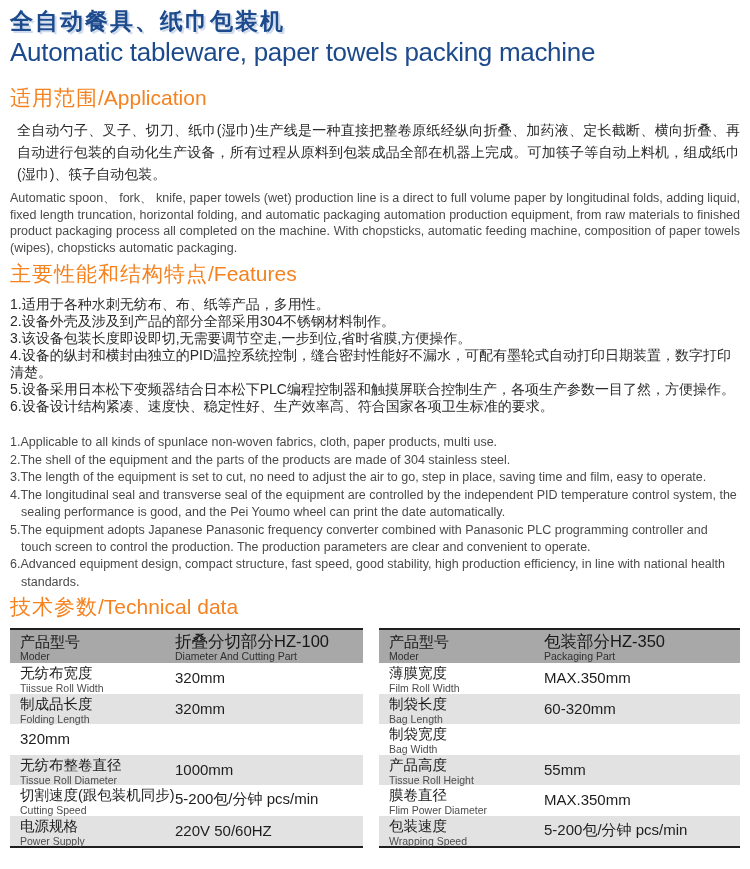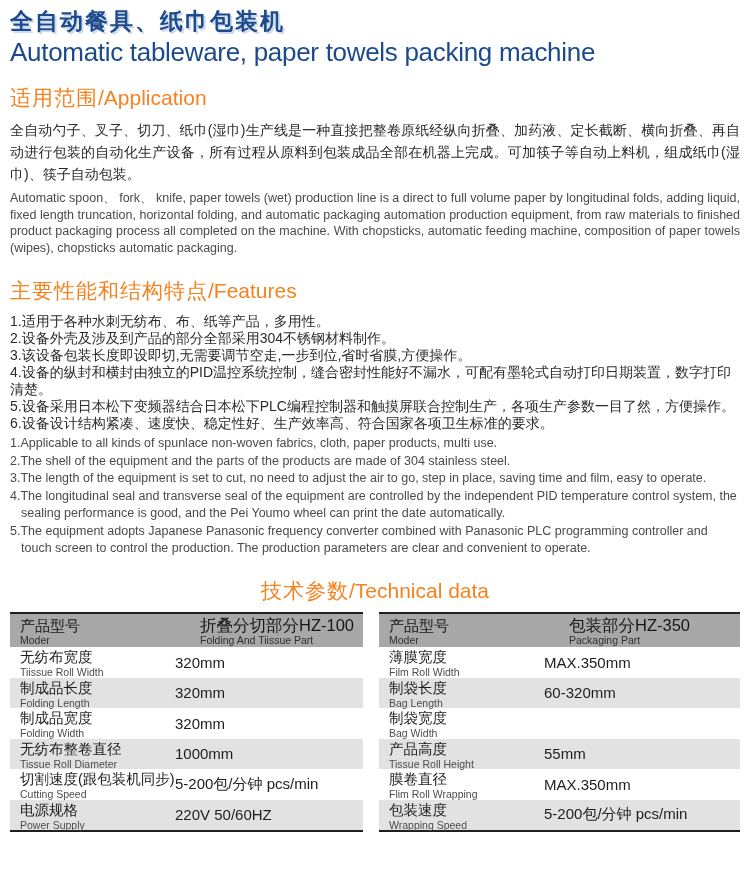--- a/index.html
+++ b/index.html
@@ -25,41 +25,41 @@
   }
   h2.title-en{
     font-size:26px;font-weight:normal;color:var(--accent-blue);
     letter-spacing:-0.3px;line-height:1.15;margin-top:2px;
   }
 
   .sec-head{display:flex;align-items:baseline;color:var(--accent-orange);}
   .sec-head .zh{font-size:21px;font-weight:normal;letter-spacing:1px;}
   .sec-head .en{font-size:21px;font-weight:normal;}
   .sec-head.app{margin-top:17px;}
-  .sec-head.feat{margin-top:21px;}
-  .sec-head.tech{margin-top:20px;justify-content:center;}
-
-  p.para-zh{font-size:14px;line-height:22px;color:#2b2b2b;margin-top:7px;text-align:justify;}
+  .sec-head.feat{margin-top:4px;}
+  .sec-head.tech{margin-top:2px;}
+
+  p.para-zh{font-size:14px;line-height:22px;color:#2b2b2b;margin-top:7px;text-align:justify;margin-left:7px;}
   p.para-en{font-size:12.5px;line-height:16.5px;color:#4a4a4a;margin-top:5px;text-align:justify;}
 
   ul.list-zh,ul.list-en{list-style:none;}
   ul.list-zh{margin-top:8px;}
   ul.list-zh li{font-size:14px;line-height:17px;color:#2b2b2b;}
-  ul.list-en{margin-top:3px;}
+  ul.list-en{margin-top:19px;}
   ul.list-en li{
     font-size:12.5px;line-height:17.4px;color:#4a4a4a;
     padding-left:11px;text-indent:-11px; 
   }
 
   .tables{display:flex;gap:16px;margin-top:7px;}
   .spec-table{border-top:2px solid var(--border-dark);border-bottom:2px solid var(--border-dark);}
   .spec-table.left{width:354px;}
   .spec-table.right{width:362px;}
 
-  .hrow{background:var(--table-header-bg);display:flex;padding:3px 0 4px 10px;height:33px;gap:25px;}
+  .hrow{background:var(--table-header-bg);display:flex;padding:3px 0 4px 10px;height:33px;}
   .hrow .hl{width:155px;}
   .hrow .hv{flex:1;}
   .hrow .zh{font-size:15px;color:#171717;line-height:17px;}
   .hrow .hv .zh{font-size:16.5px;}
   .hrow .en{font-size:10.5px;color:#303030;line-height:11px;margin-top:1px;}
 
   .rows .row{display:flex;padding:2px 0 3px 10px;height:30.5px;}
   .rows .row:nth-child(even){background:var(--row-alt-bg);}
   .row .cl{width:155px;}
   .row .cl .zh{font-size:14.5px;color:#1d1d1d;line-height:17px;white-space:nowrap;}
@@ -92,60 +92,57 @@
       <li>4.设备的纵封和横封由独立的PID温控系统控制，缝合密封性能好不漏水，可配有墨轮式自动打印日期装置，数字打印清楚。</li>
       <li>5.设备采用日本松下变频器结合日本松下PLC编程控制器和触摸屏联合控制生产，各项生产参数一目了然，方便操作。</li>
       <li>6.设备设计结构紧凑、速度快、稳定性好、生产效率高、符合国家各项卫生标准的要求。</li>
     </ul>
   <ul class="list-en">
       <li>1.Applicable to all kinds of spunlace non-woven fabrics, cloth, paper products, multi use.</li>
       <li>2.The shell of the equipment and the parts of the products are made of 304 stainless steel.</li>
       <li>3.The length of the equipment is set to cut, no need to adjust the air to go, step in place, saving time and film, easy to operate.</li>
       <li>4.The longitudinal seal and transverse seal of the equipment are controlled by the independent PID temperature control system, the sealing performance is good, and the Pei Youmo wheel can print the date automatically.</li>
       <li>5.The equipment adopts Japanese Panasonic frequency converter combined with Panasonic PLC programming controller and touch screen to control the production. The production parameters are clear and convenient to operate.</li>
+      <li>6.Advanced equipment design, compact structure, fast speed, good stability, high production efficiency, in line with national health standards.</li>
     </ul>
 
   <div class="sec-head tech">
     <span class="zh">技术参数</span>
       <span class="en">/Technical data</span>
   </div>
 
   <div class="tables">
 
     <div class="spec-table left">
       <div class="hrow">
         <div class="hl">
           <div class="zh">产品型号</div>
           <div class="en">Moder</div>
         </div>
         <div class="hv">
           <div class="zh">折叠分切部分HZ-100</div>
-          <div class="en">Folding And Tiissue Part</div>
+          <div class="en">Diameter And Cutting Part</div>
         </div>
       </div>
       <div class="rows">
           <div class="row">
             <div class="cl">
               <div class="zh">无纺布宽度</div>
               <div class="en">Tiissue Roll Width</div>
             </div>
             <div class="cv">320mm</div>
           </div>
           <div class="row">
             <div class="cl">
               <div class="zh">制成品长度</div>
               <div class="en">Folding Length</div>
             </div>
             <div class="cv">320mm</div>
           </div>
           <div class="row">
-            <div class="cl">
-              <div class="zh">制成品宽度</div>
-              <div class="en">Folding Width</div>
-            </div>
             <div class="cv">320mm</div>
           </div>
           <div class="row">
             <div class="cl">
               <div class="zh">无纺布整卷直径</div>
               <div class="en">Tissue Roll Diameter</div>
             </div>
             <div class="cv">1000mm</div>
           </div>
           <div class="row">
@@ -200,21 +197,21 @@
           <div class="row">
             <div class="cl">
               <div class="zh">产品高度</div>
               <div class="en">Tissue Roll Height</div>
             </div>
             <div class="cv">55mm</div>
           </div>
           <div class="row">
             <div class="cl">
               <div class="zh">膜卷直径</div>
-              <div class="en">Flim Roll Wrapping</div>
+              <div class="en">Flim Power Diameter</div>
             </div>
             <div class="cv">MAX.350mm</div>
           </div>
           <div class="row">
             <div class="cl">
               <div class="zh">包装速度</div>
               <div class="en">Wrapping Speed</div>
             </div>
             <div class="cv">5-200包/分钟 pcs/min</div>
           </div>

